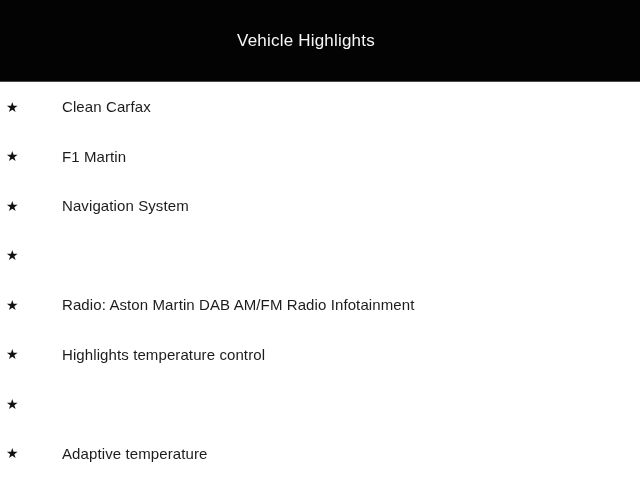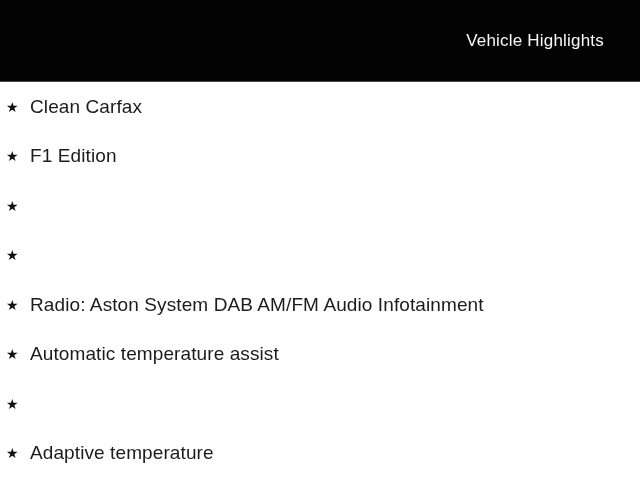--- a/index.html
+++ b/index.html
@@ -11,22 +11,22 @@
     background: #ffffff;
     font-family: "Liberation Sans", sans-serif;
     overflow: hidden;
   }
   .header-bar {
     width: 640px;
     height: 82px;
     background: #030303;
     display: flex;
     align-items: center;
-    justify-content: flex-end;
-    padding-right: 36px;
+    justify-content: center;
+    padding-right: 28px;
     border-bottom: 1px solid #4a4a4a;
   }
   .header-title {
     color: #f7f7f7;
     font-size: 17px;
     letter-spacing: 0.2px;
     white-space: nowrap;
   }
   .highlights-list {
     list-style: none;
@@ -41,60 +41,62 @@
   }
   .star-icon {
     width: 24px;
     flex: 0 0 24px;
     font-size: 14px;
     line-height: 1;
     color: #111111;
     text-align: left;
   }
   .highlight-label {
-    font-size: 19px;
+    font-size: 15px;
     color: #1c1c1c;
     letter-spacing: 0.1px;
     white-space: nowrap;
+    margin-left: 32px;
   }
 </style>
 </head>
 <body>
 
 <div class="header-bar">
   <span class="header-title">Vehicle Highlights</span>
 </div>
 
 <ul class="highlights-list">
   <li class="highlight-item">
     <span class="star-icon">★</span>
     <span class="highlight-label">Clean Carfax</span>
   </li>
 
   <li class="highlight-item">
     <span class="star-icon">★</span>
-    <span class="highlight-label">F1 Edition</span>
+    <span class="highlight-label">F1 Martin</span>
+  </li>
+
+  <li class="highlight-item">
+    <span class="star-icon">★</span>
+    <span class="highlight-label">Navigation System</span>
   </li>
 
   <li class="highlight-item">
     <span class="star-icon">★</span>
   </li>
 
   <li class="highlight-item">
     <span class="star-icon">★</span>
+    <span class="highlight-label">Radio: Aston Martin DAB AM/FM Radio Infotainment</span>
   </li>
 
   <li class="highlight-item">
     <span class="star-icon">★</span>
-    <span class="highlight-label">Radio: Aston System DAB AM/FM Audio Infotainment</span>
-  </li>
-
-  <li class="highlight-item">
-    <span class="star-icon">★</span>
-    <span class="highlight-label">Automatic temperature assist</span>
+    <span class="highlight-label">Highlights temperature control</span>
   </li>
 
   <li class="highlight-item">
     <span class="star-icon">★</span>
   </li>
 
   <li class="highlight-item">
     <span class="star-icon">★</span>
     <span class="highlight-label">Adaptive temperature</span>
   </li>

